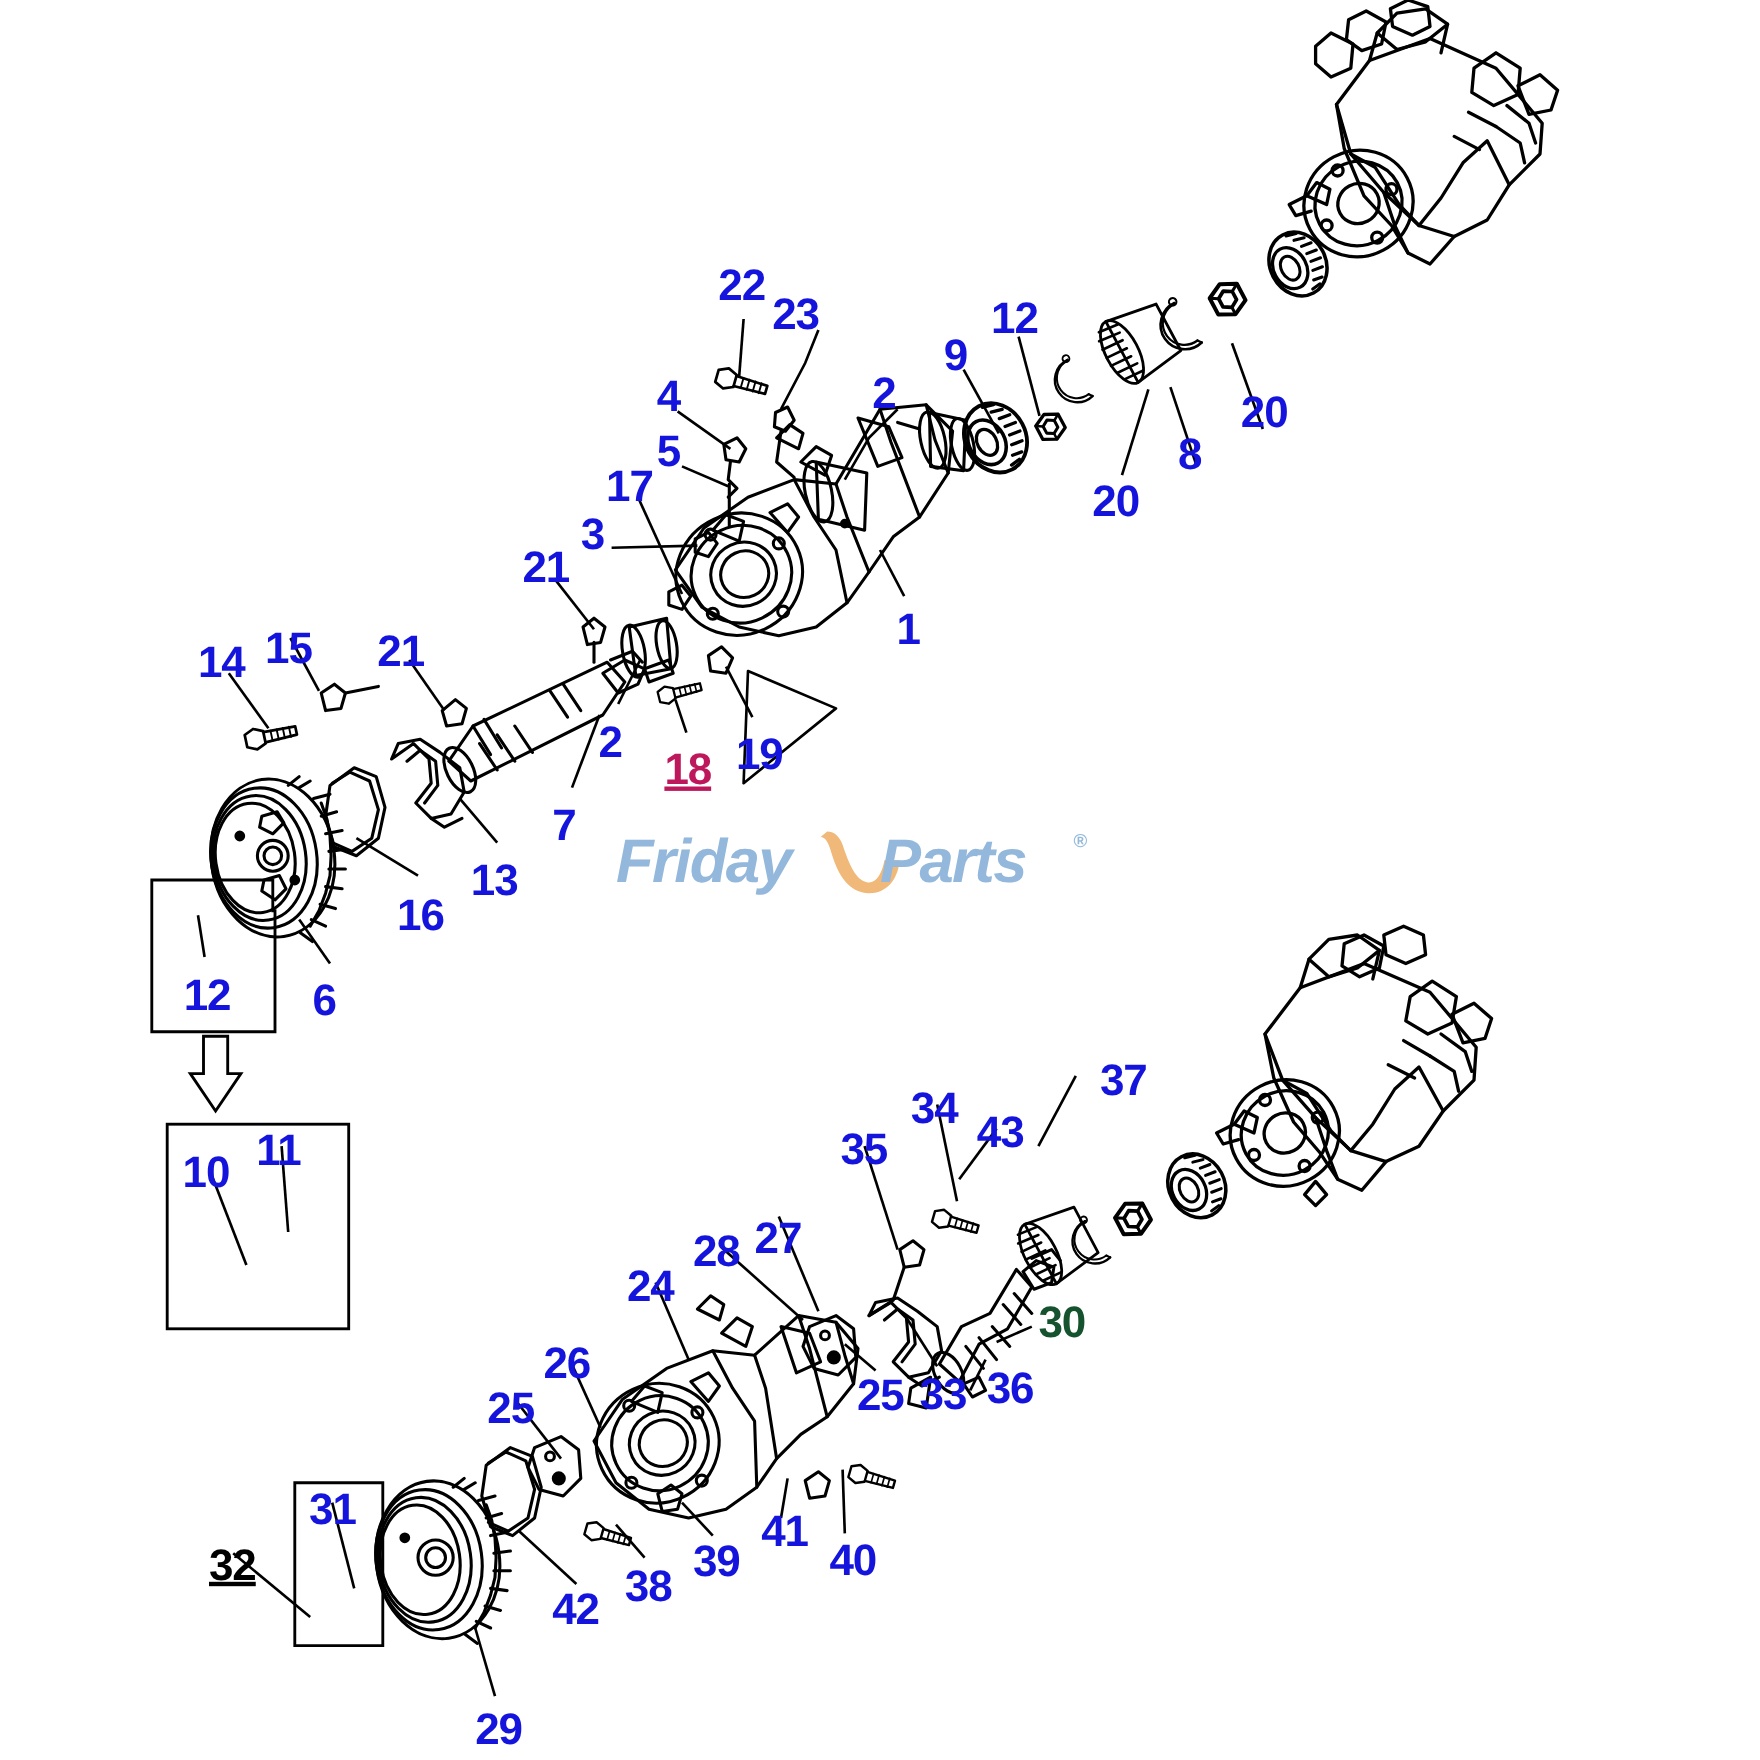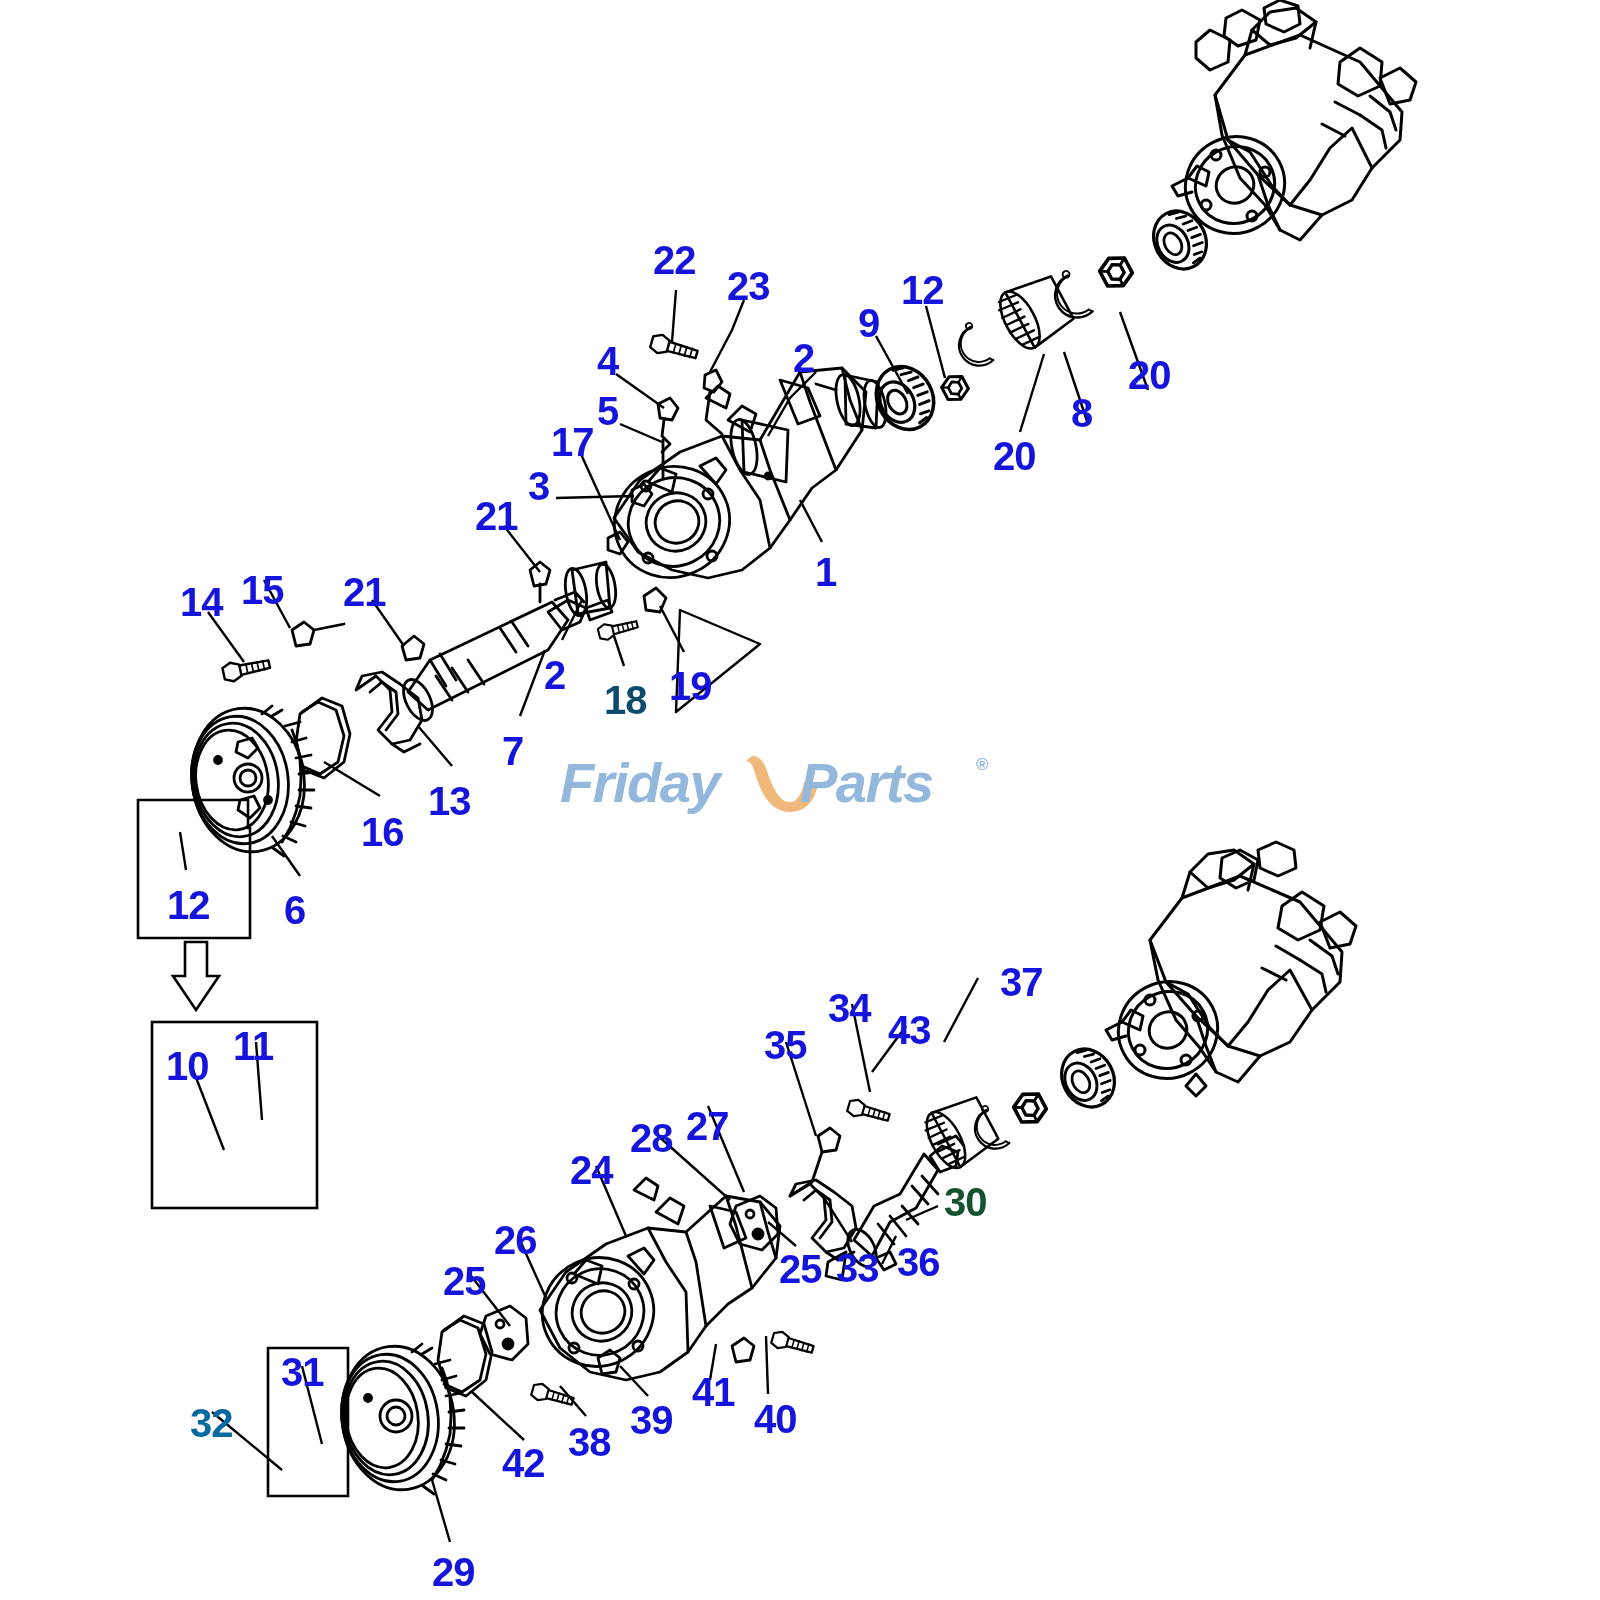--- a/index.html
+++ b/index.html
@@ -401,38 +401,38 @@
 
   <svg id="logo" viewBox="0 0 440 62">
     <path d="M192,4 C198,4 203,8 206,16 C212,34 218,48 228,50 C236,52 242,42 244,30 L258,30 C256,48 246,60 230,60 C212,60 202,44 196,24 C193,13 190,9 186,9 Z" fill="#f0b97a"></path>
     <text class="logo-txt" x="0" y="50">Friday</text>
     <text class="logo-txt" x="240" y="50">Parts</text>
     <text class="logo-reg" x="416" y="18">®</text>
   </svg>
 
   <div id="callouts">
       <div class="callout" style="left: 653px; top: 240px; color: rgb(20, 20, 221);">22</div>
-      <div class="callout" style="left: 727px; top: 266px; color: rgb(20, 20, 221);">23</div>
+      <div class="callout" style="left: 702px; top: 266px; color: rgb(20, 20, 221);">23</div>
       <div class="callout" style="left: 901px; top: 270px; color: rgb(20, 20, 221);">12</div>
       <div class="callout" style="left: 858px; top: 303px; color: rgb(20, 20, 221);">9</div>
       <div class="callout" style="left: 1128px; top: 355px; color: rgb(20, 20, 221);">20</div>
       <div class="callout" style="left: 597px; top: 341px; color: rgb(20, 20, 221);">4</div>
       <div class="callout" style="left: 793px; top: 338px; color: rgb(20, 20, 221);">2</div>
       <div class="callout" style="left: 1071px; top: 393px; color: rgb(20, 20, 221);">8</div>
       <div class="callout" style="left: 597px; top: 391px; color: rgb(20, 20, 221);">5</div>
       <div class="callout" style="left: 993px; top: 436px; color: rgb(20, 20, 221);">20</div>
       <div class="callout" style="left: 551px; top: 422px; color: rgb(20, 20, 221);">17</div>
       <div class="callout" style="left: 528px; top: 466px; color: rgb(20, 20, 221);">3</div>
       <div class="callout" style="left: 475px; top: 496px; color: rgb(20, 20, 221);">21</div>
       <div class="callout" style="left: 815px; top: 552px; color: rgb(20, 20, 221);">1</div>
       <div class="callout" style="left: 241px; top: 550px; color: rgb(20, 20, 221); margin-top: 20px;">15</div>
       <div class="callout" style="left: 343px; top: 572px; color: rgb(20, 20, 221);">21</div>
       <div class="callout" style="left: 180px; top: 582px; color: rgb(20, 20, 221);">14</div>
       <div class="callout" style="left: 544px; top: 655px; color: rgb(20, 20, 221);">2</div>
-      <div class="callout" style="left: 604px; top: 680px; color: #0c4a6e;">18</div>
+      <div class="callout" style="left: 604px; top: 680px; color: #be185d; text-decoration: underline;">18</div>
       <div class="callout" style="left: 669px; top: 666px; color: rgb(20, 20, 221);">19</div>
       <div class="callout" style="left: 502px; top: 731px; color: rgb(20, 20, 221);">7</div>
       <div class="callout" style="left: 428px; top: 781px; color: rgb(20, 20, 221);">13</div>
       <div class="callout" style="left: 361px; top: 812px; color: rgb(20, 20, 221);">16</div>
       <div class="callout" style="left: 167px; top: 885px; color: rgb(20, 20, 221);">12</div>
       <div class="callout" style="left: 284px; top: 890px; color: rgb(20, 20, 221);">6</div>
       <div class="callout" style="left: 166px; top: 1046px; color: rgb(20, 20, 221);">10</div>
       <div class="callout" style="left: 233px; top: 1026px; color: rgb(20, 20, 221);">11</div>
       <div class="callout" style="left: 1000px; top: 962px; color: rgb(20, 20, 221);">37</div>
       <div class="callout" style="left: 828px; top: 988px; color: rgb(20, 20, 221);">34</div>
@@ -444,19 +444,19 @@
       <div class="callout" style="left: 570px; top: 1150px; color: rgb(20, 20, 221);">24</div>
       <div class="callout" style="left: 836px; top: 1248px; color: rgb(20, 20, 221);">33</div>
       <div class="callout" style="left: 897px; top: 1242px; color: rgb(20, 20, 221); text-align: right;">36</div>
       <div class="callout" style="left: 494px; top: 1220px; color: rgb(20, 20, 221);">26</div>
       <div class="callout" style="left: 779px; top: 1249px; color: rgb(20, 20, 221);">25</div>
       <div class="callout" style="left: 443px; top: 1261px; color: rgb(20, 20, 221);">25</div>
       <div class="callout" style="left: 281px; top: 1352px; color: rgb(20, 20, 221);">31</div>
       <div class="callout" style="left: 630px; top: 1400px; color: rgb(20, 20, 221);">39</div>
       <div class="callout" style="left: 692px; top: 1372px; color: rgb(20, 20, 221);">41</div>
       <div class="callout" style="left: 754px; top: 1399px; color: rgb(20, 20, 221);">40</div>
-      <div class="callout" style="left: 190px; top: 1403px; color: #0369a1;">32</div>
+      <div class="callout" style="left: 190px; top: 1403px; color: #000000; text-decoration: underline;">32</div>
       <div class="callout" style="left: 568px; top: 1422px; color: rgb(20, 20, 221);">38</div>
       <div class="callout" style="left: 502px; top: 1443px; color: rgb(20, 20, 221);">42</div>
       <div class="callout" style="left: 432px; top: 1552px; color: rgb(20, 20, 221);">29</div>
     </div>
 
 </div>
 
 </body></html>

